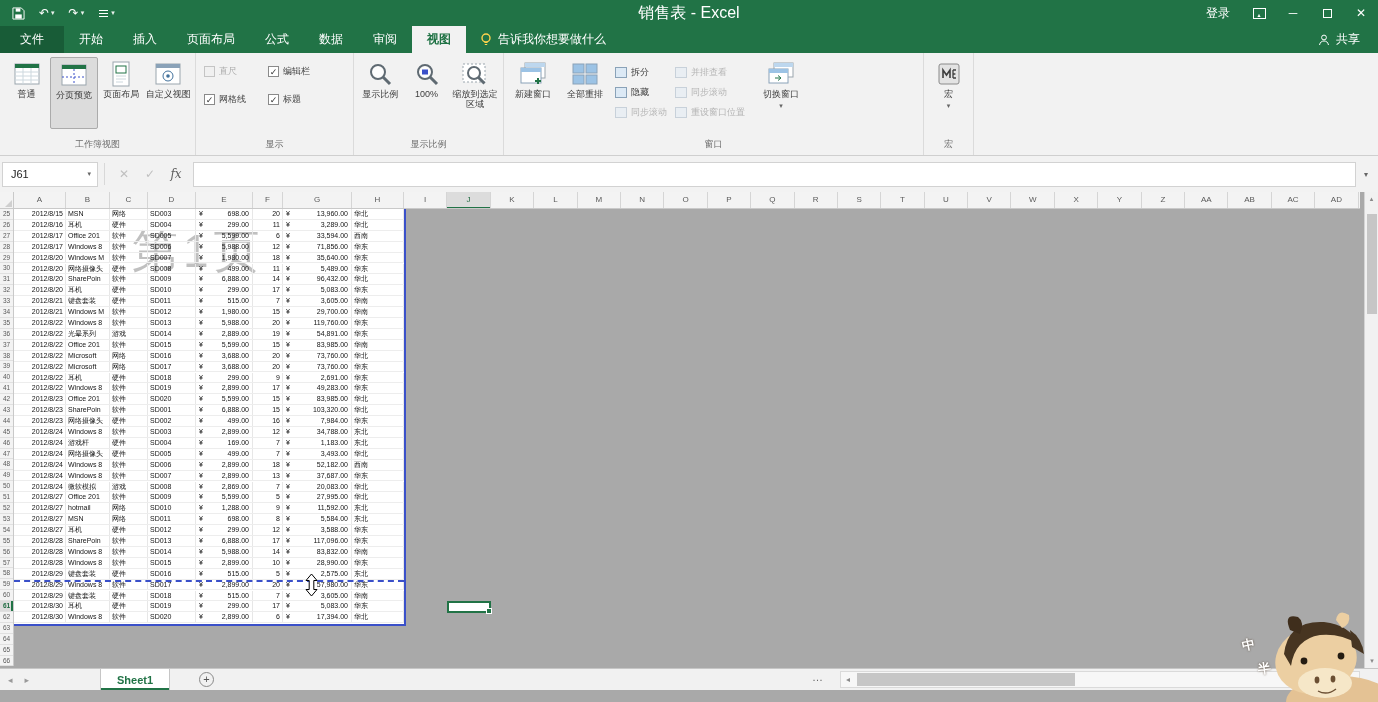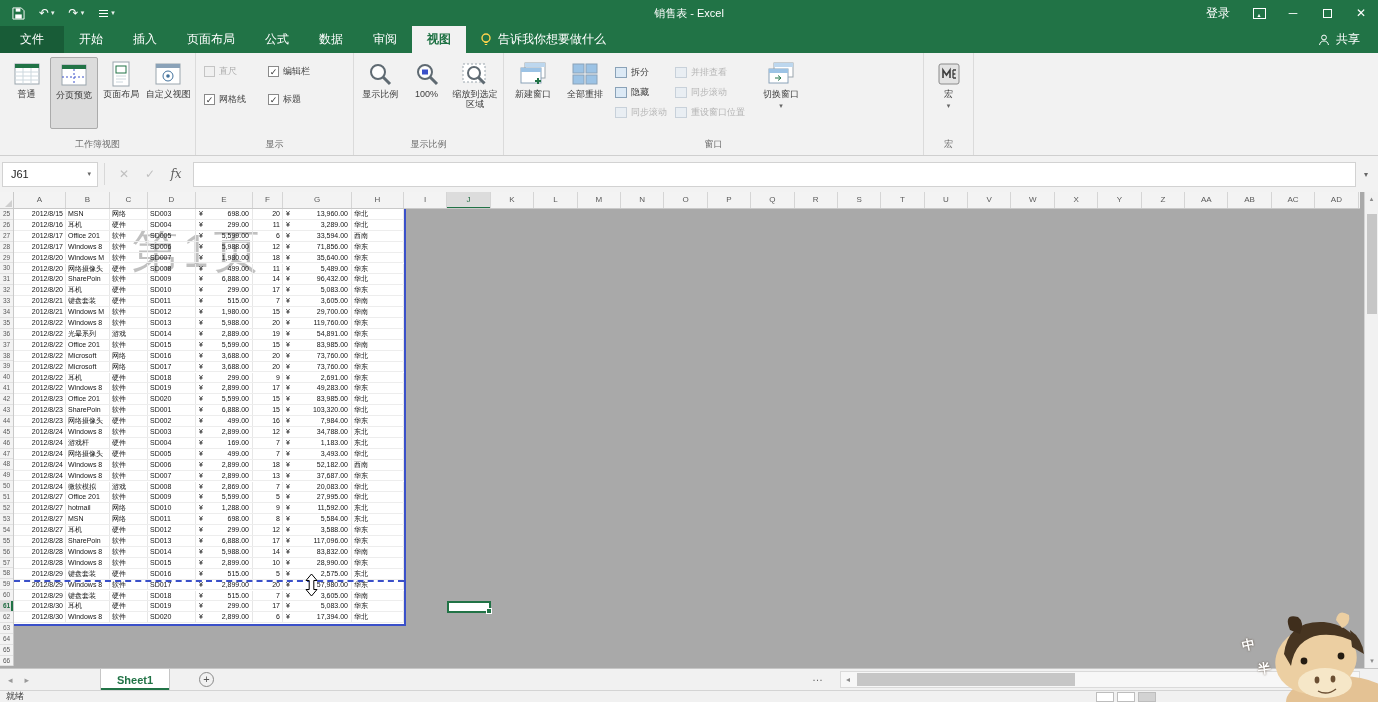--- a/index.html
+++ b/index.html
@@ -5,21 +5,21 @@
   *{box-sizing:border-box;margin:0;padding:0}
   html,body{width:1378px;height:702px;overflow:hidden}
   body{font-family:"Liberation Sans","DejaVu Sans",sans-serif;background:#a9a9a9;position:relative}
   .app{position:absolute;inset:0;width:1378px;height:702px;overflow:hidden}
 
   
   .titlebar{height:26px;background:#217346;color:#fff;display:flex;align-items:center;position:relative;font-size:12px}
   .qat{display:flex;align-items:center;gap:14px;padding-left:12px;z-index:2}
   .qat-btn{display:flex;align-items:center;gap:2px;color:#fff;font-size:12px;cursor:default}
   .qat-btn .dd{font-size:7px;opacity:.9}
-  .win-title{position:absolute;left:0;right:0;text-align:center;font-size:11px}
+  .win-title{position:absolute;left:0;right:0;text-align:center;font-size:16px}
   .win-controls{margin-left:auto;display:flex;align-items:center;z-index:2;height:100%}
   .wc{width:34px;height:100%;display:flex;align-items:center;justify-content:center;font-size:12px}
   .signin{padding:0 12px;font-size:12px}
   .maxbox{width:9px;height:9px;border:1px solid #fff;display:inline-block}
   .ribopt{width:13px;height:11px;border:1px solid #fff;display:inline-flex;align-items:flex-end;justify-content:center;font-size:6px;line-height:5px}
 
   
   .tabrow{height:27px;background:#217346;display:flex;align-items:stretch;color:#fff;font-size:12px}
   .file-tab{padding:0 20px;display:flex;align-items:center;background:#185c37}
   .rtab{padding:0 15px;display:flex;align-items:center}
@@ -1083,28 +1083,20 @@
     <div class="sheettab">Sheet1</div>
     <div class="addsheet">+</div>
     <div class="moretabs">…</div>
     <div class="hscroll">
       <span class="arr">◂</span>
       <div class="hthumb"></div>
       <span class="arr" style="margin-left:auto">▸</span>
     </div>
   </div>
 
-  <div class="statusbar">
-    <span>就绪</span>
-    <div class="viewbtns">
-      <span class="vb"></span>
-      <span class="vb"></span>
-      <span class="vb active"></span>
-    </div>
-  </div>
 
   <div class="mascot">
     <svg width="158" height="94" viewBox="0 0 158 94">
       <ellipse cx="120" cy="94" rx="54" ry="26" fill="#e4c294"></ellipse>
       <ellipse cx="96" cy="52" rx="41" ry="34" fill="#eccfa2" transform="rotate(-12 96 52)"></ellipse>
       <path d="M64 46 Q68 12 104 14 Q130 17 138 36 Q120 25 100 27 Q75 31 71 58 Z" fill="#473521"></path>
       <path d="M130 22 Q142 30 144 46 L132 39 Z" fill="#473521"></path>
       <path d="M70 22 Q63 5 78 9 Q85 14 80 26 Z" fill="#3f2e1c"></path>
       <path d="M116 12 Q118 0 129 7 Q131 16 122 20 Z" fill="#eccfa2"></path>
       <circle cx="84" cy="53" r="3.4" fill="#241c12"></circle>

